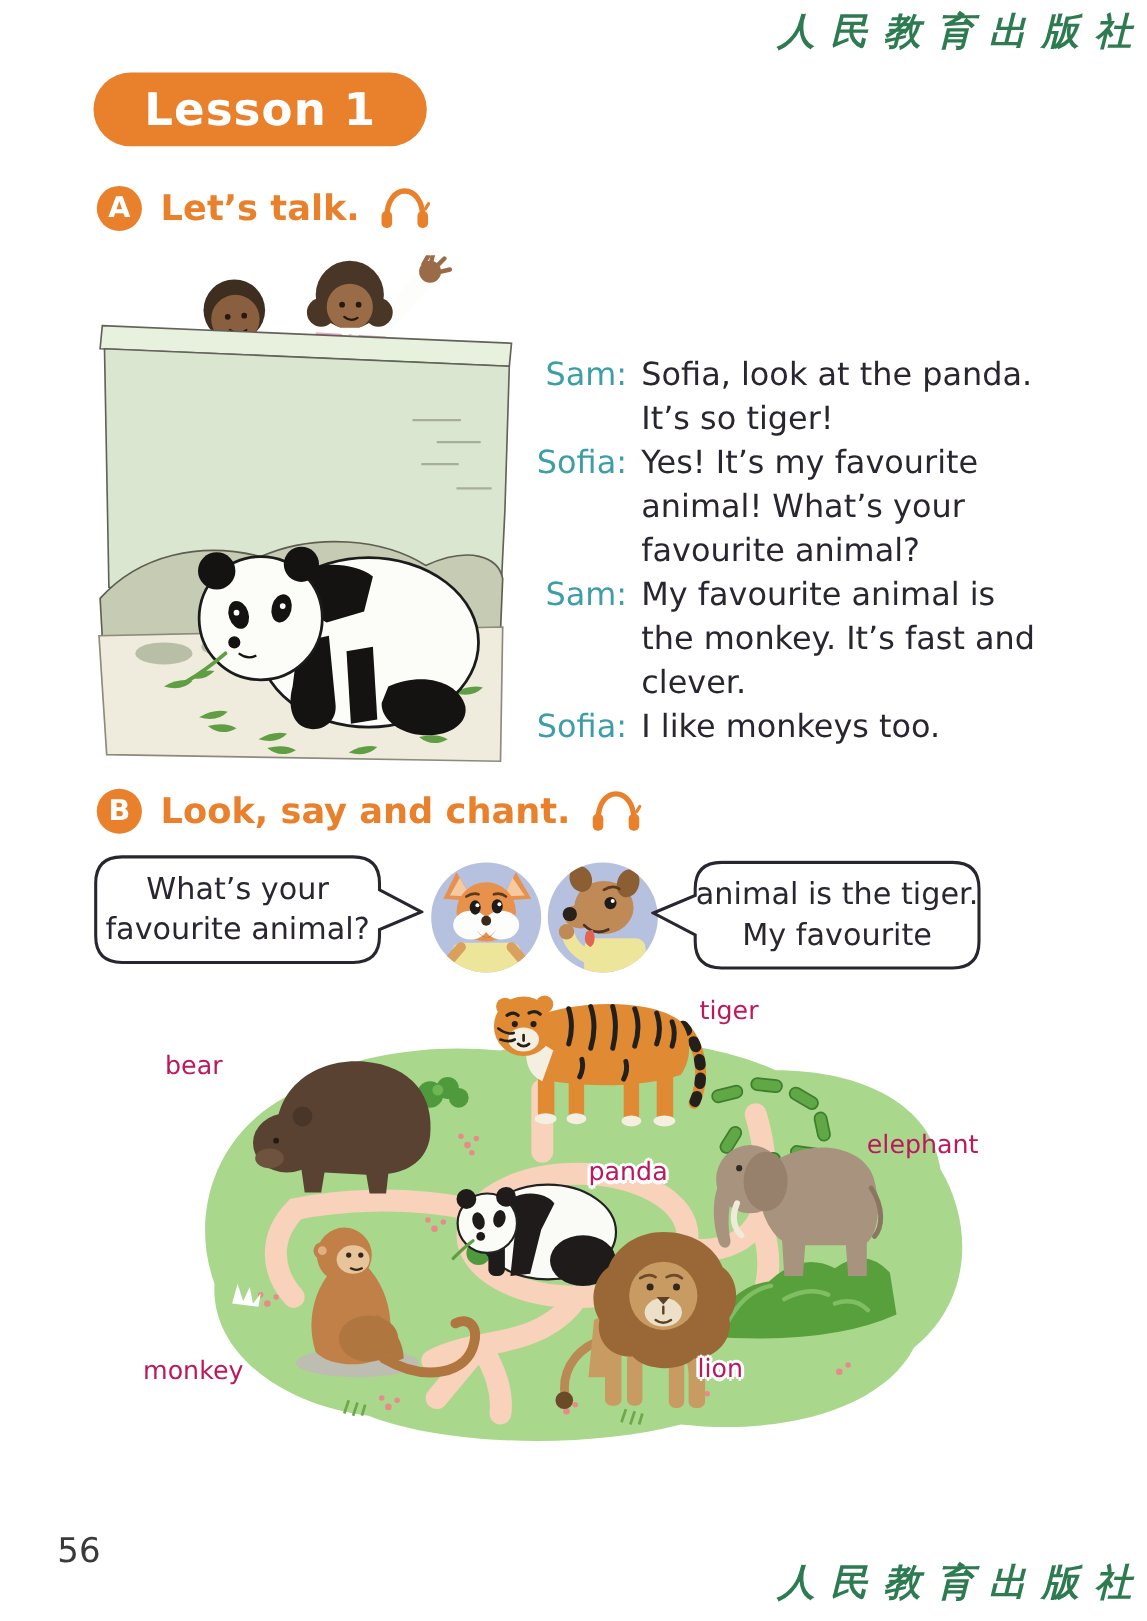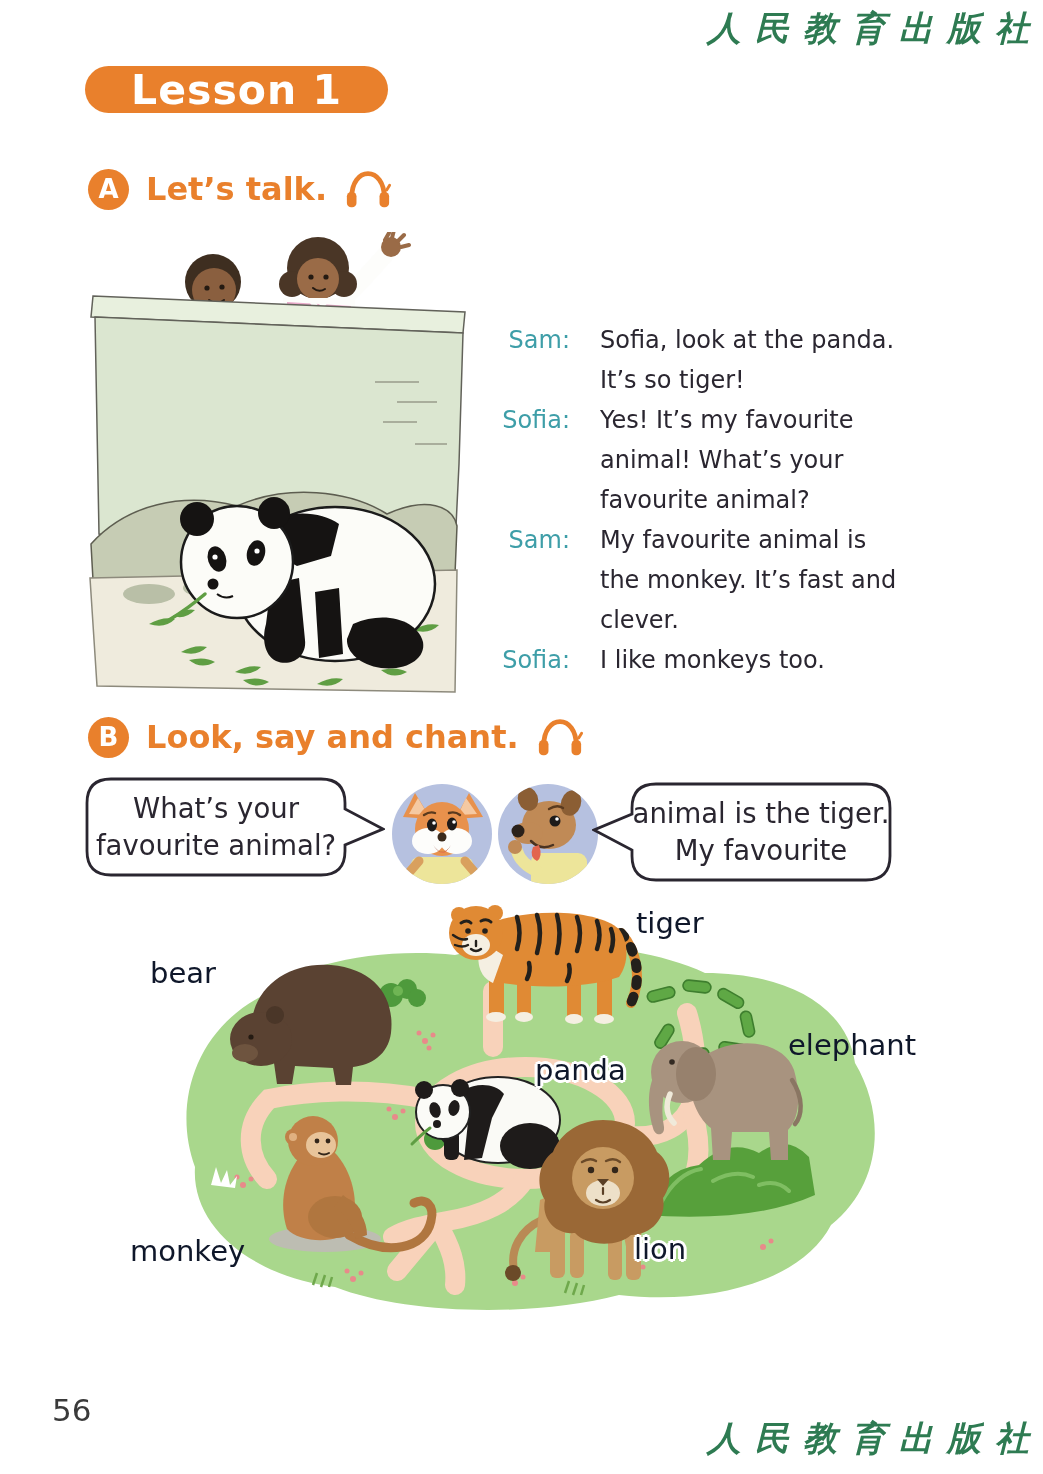--- a/index.html
+++ b/index.html
@@ -6,56 +6,56 @@
   .page{position:relative;width:1043px;height:1474px;background:#ffffff;overflow:hidden;
         font-family:"DejaVu Sans","Liberation Sans",sans-serif;color:#2A2630;}
 
   .calligraphy{position:absolute;left:0;right:0;text-align:right;color:#2E7B52;
                font-size:34px;letter-spacing:14px;font-style:italic;font-weight:600;}
   #calligraphy-top{top:6px;}
   #calligraphy-bottom{top:1416px;}
 
   #page-number{position:absolute;left:52px;top:1392px;font-size:31px;color:#3A3A3A;}
 
-  #lesson-badge{position:absolute;left:85px;top:66px;width:303px;height:47px;border-radius:34px;
+  #lesson-badge{position:absolute;left:85px;top:66px;width:303px;height:67px;border-radius:34px;
                 background:#E9802C;color:#fff;font-size:41px;font-weight:800;letter-spacing:1px;
                 display:flex;align-items:center;justify-content:center;}
 
   .section-header{position:absolute;display:flex;align-items:center;gap:17px;}
   #section-a-header{left:88px;top:167px;}
   #section-b-header{left:88px;top:715px;}
   .badge-circle{width:41px;height:41px;border-radius:50%;background:#E9802C;color:#fff;
                 font-weight:800;font-size:26px;display:flex;align-items:center;justify-content:center;}
   .section-title{color:#E9802C;font-size:32px;font-weight:600;white-space:nowrap;}
   .headphones{width:48px;height:44px;}
 
   #panda-scene{position:absolute;left:85px;top:232px;width:390px;height:465px;}
 
   #dialogue{position:absolute;left:482px;top:320px;width:510px;}
-  .d-row{display:grid;grid-template-columns:88px 1fr;column-gap:30px;
-         font-size:24px;line-height:40px;}
+  .d-row{display:grid;grid-template-columns:88px 1fr;column-gap:13px;
+         font-size:29px;line-height:40px;}
   .d-speaker{color:#3E9EA8;text-align:right;white-space:nowrap;}
   .d-text{color:#2A2630;white-space:nowrap;}
 
   .bubble{position:absolute;width:300px;height:72px;}
   #bubble-question{left:85px;top:777px;}
   #bubble-answer{left:592px;top:782px;}
   .bubble svg{position:absolute;left:0;top:0;}
   .bubble-text{position:absolute;top:0;height:100px;width:262px;display:flex;flex-direction:column;
                justify-content:center;align-items:center;font-size:27.5px;line-height:37px;color:#2A2630;}
   #bubble-question .bubble-text{left:0;}
   #bubble-answer .bubble-text{left:38px;}
 
   .avatar{position:absolute;width:102px;height:102px;}
   #fox-avatar{left:391px;top:783px;}
   #dog-avatar{left:497px;top:783px;}
 
   #zoo-map{position:absolute;left:95px;top:885px;width:830px;height:430px;}
 
-  .map-label{position:absolute;font-size:29px;color:#0f172a;white-space:nowrap;}
+  .map-label{position:absolute;font-size:23px;color:#be185d;white-space:nowrap;}
   .on-map{text-shadow:-2px -2px 0 #fff,2px -2px 0 #fff,-2px 2px 0 #fff,2px 2px 0 #fff,
           0 -3px 0 #fff,0 3px 0 #fff,-3px 0 0 #fff,3px 0 0 #fff;}
   #label-bear{left:150px;top:956px;}
   #label-tiger{left:636px;top:906px;}
   #label-elephant{left:788px;top:1028px;}
   #label-panda{left:535px;top:1053px;}
   #label-monkey{left:130px;top:1234px;}
   #label-lion{left:634px;top:1232px;text-align:right;}
 </style>
 </head>

